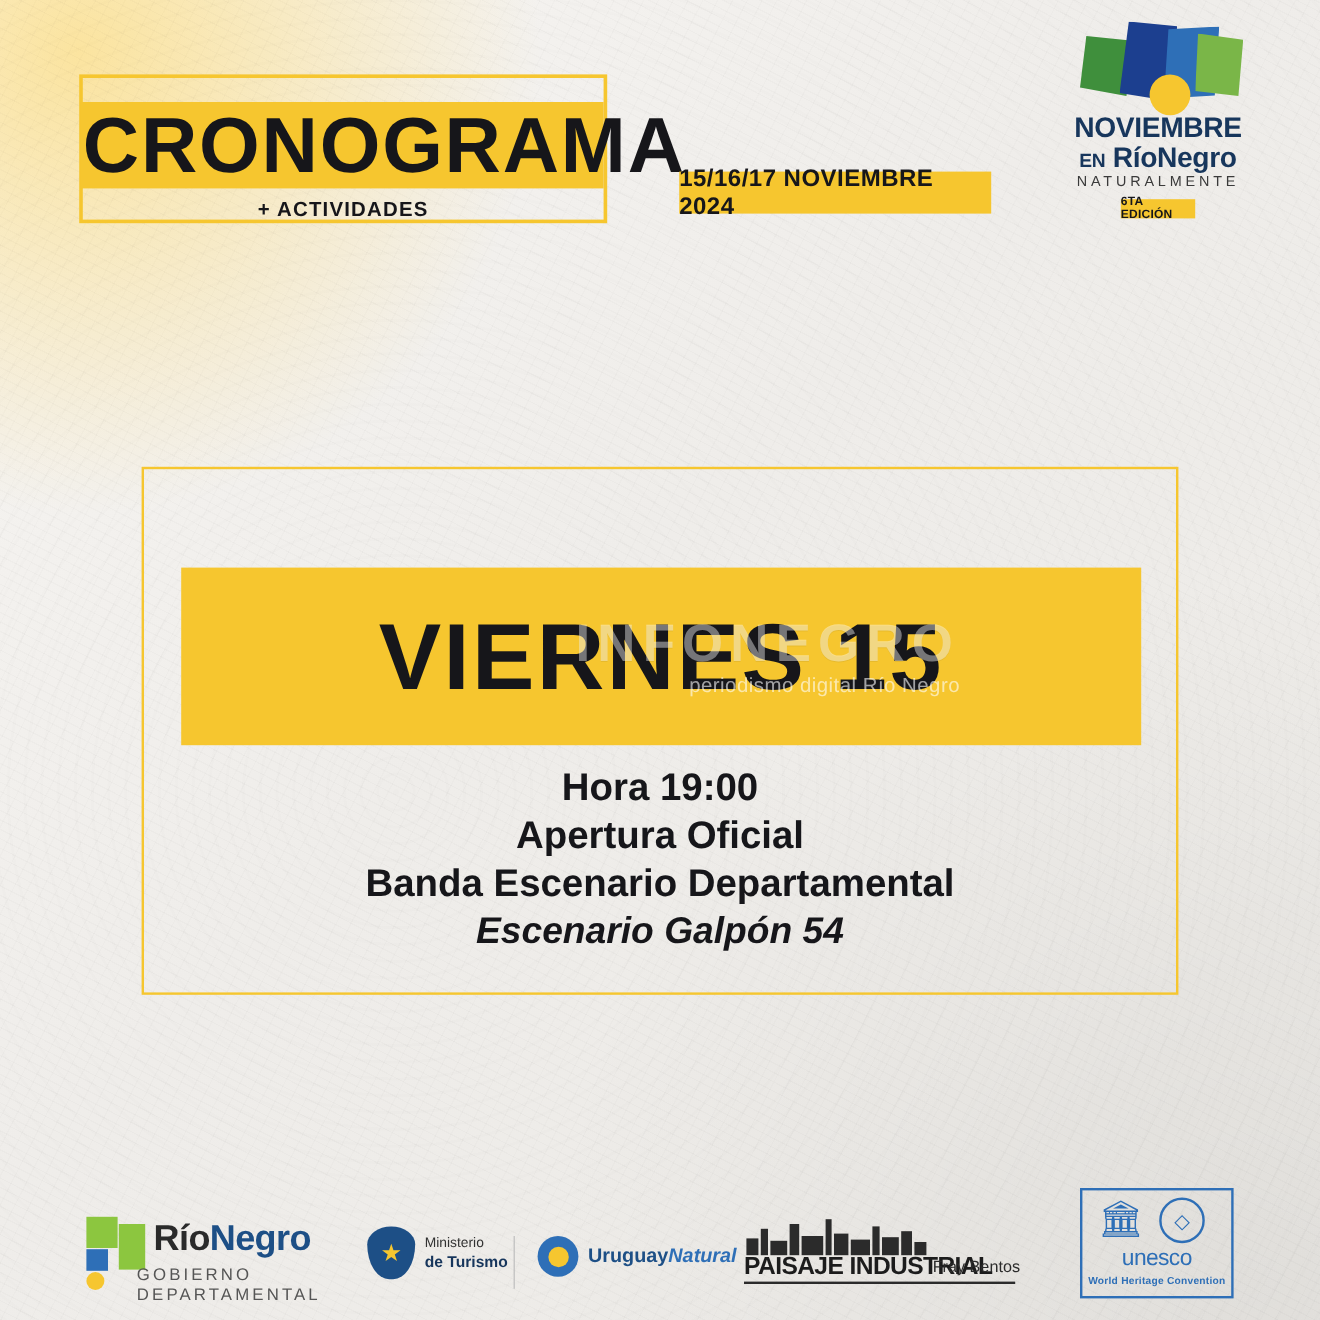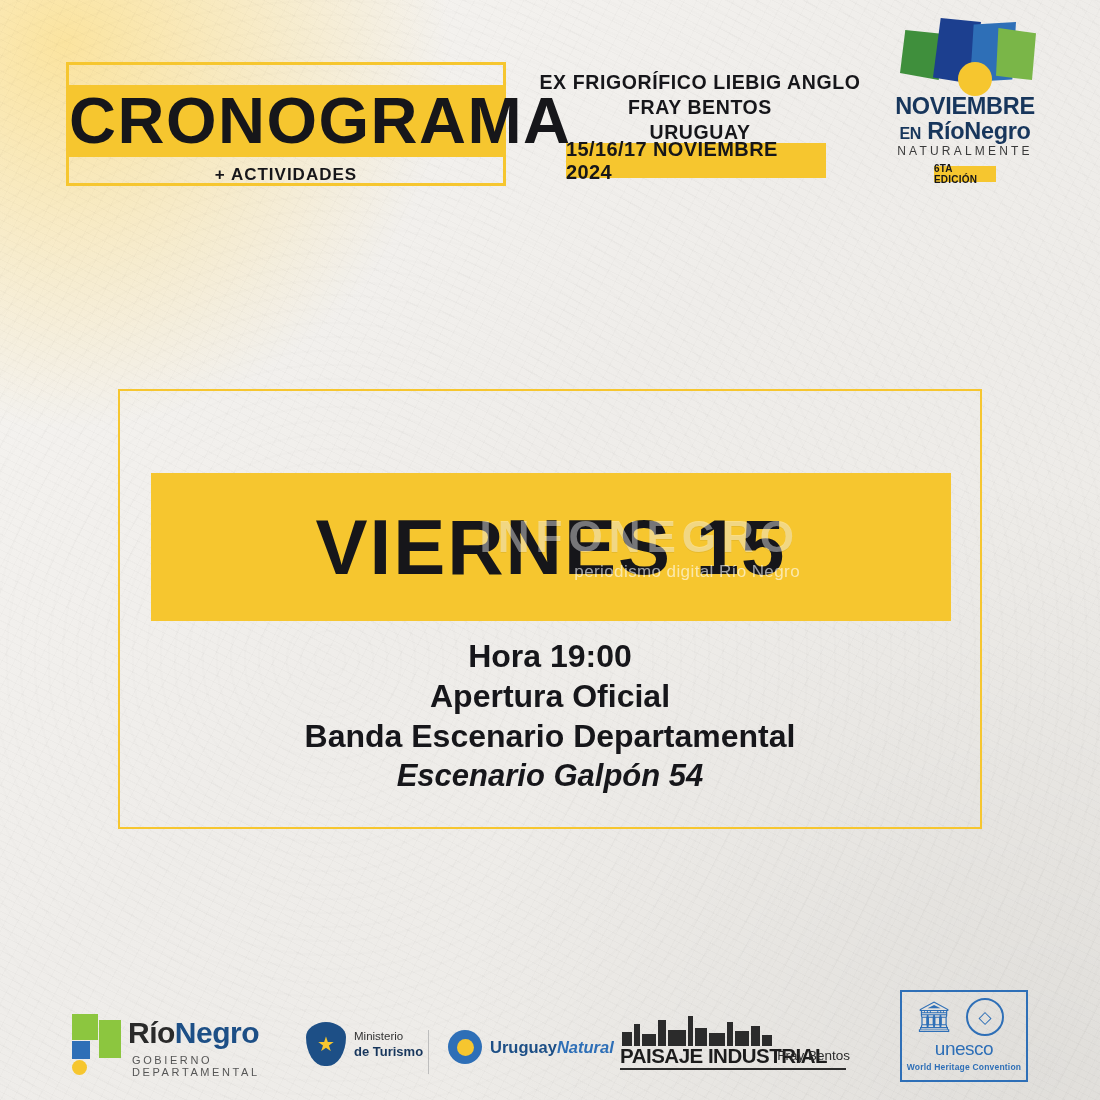--- a/index.html
+++ b/index.html
@@ -196,21 +196,21 @@
   .footer { position: absolute; left: 0; bottom: 0; width: 1100px; height: 130px; }
 
   
   .f-rn { position: absolute; left: 72px; bottom: 20px; width: 220px; height: 70px; }
   .f-rn .sq-g { position: absolute; left: 0; top: 4px; width: 26px; height: 26px; background: #8cc63f; }
   .f-rn .sq-b { position: absolute; left: 0; top: 31px; width: 18px; height: 18px; background: #2e6fb7; }
   .f-rn .sq-y { position: absolute; left: 0; top: 50px; width: 15px; height: 15px; background: #f6c62f; border-radius: 50%; }
   .f-rn .sq-g2 { position: absolute; left: 27px; top: 10px; width: 22px; height: 38px; background: #8cc63f; }
   .f-rn .name { position: absolute; left: 56px; top: 6px; font-size: 30px; font-weight: bold; color: #2a2a2a; letter-spacing: -.5px; }
   .f-rn .name .b { color: #1d4f86; }
-  .f-rn .sub { position: absolute; left: 60px; top: 44px; font-size: 11px; letter-spacing: 2.6px; color: #555; }
+  .f-rn .sub { position: absolute; left: 42px; top: 44px; font-size: 14px; letter-spacing: 2.6px; color: #555; }
 
   
   .f-mt { position: absolute; left: 306px; bottom: 26px; width: 130px; height: 54px; }
   .f-mt .shield {
     position: absolute; left: 0; top: 2px; width: 40px; height: 44px;
     background: #1d4f86; border-radius: 50% 50% 46% 46% / 34% 34% 66% 66%;
     display: flex; align-items: center; justify-content: center;
     color: #f6c62f; font-size: 20px;
   }
   .f-mt .t1 { position: absolute; left: 48px; top: 10px; font-size: 11.5px; color: #333; }
@@ -260,25 +260,20 @@
 
 <div class="page">
   <div class="bg"></div>
 
   <div class="cron-block">
     <div class="cron-bar"></div>
     <div class="cron-title">CRONOGRAMA</div>
     <div class="cron-sub">+ ACTIVIDADES</div>
   </div>
 
-  <div class="venue">
-    <div>EX FRIGORÍFICO LIEBIG ANGLO</div>
-    <div>FRAY BENTOS</div>
-    <div>URUGUAY</div>
-  </div>
 
   <div class="dates">15/16/17 NOVIEMBRE 2024</div>
 
   <div class="ev-logo">
     <div class="shapes">
       <span class="l1"></span>
       <span class="l2"></span>
       <span class="l3"></span>
       <span class="l4"></span>
       <span class="sun"></span>

